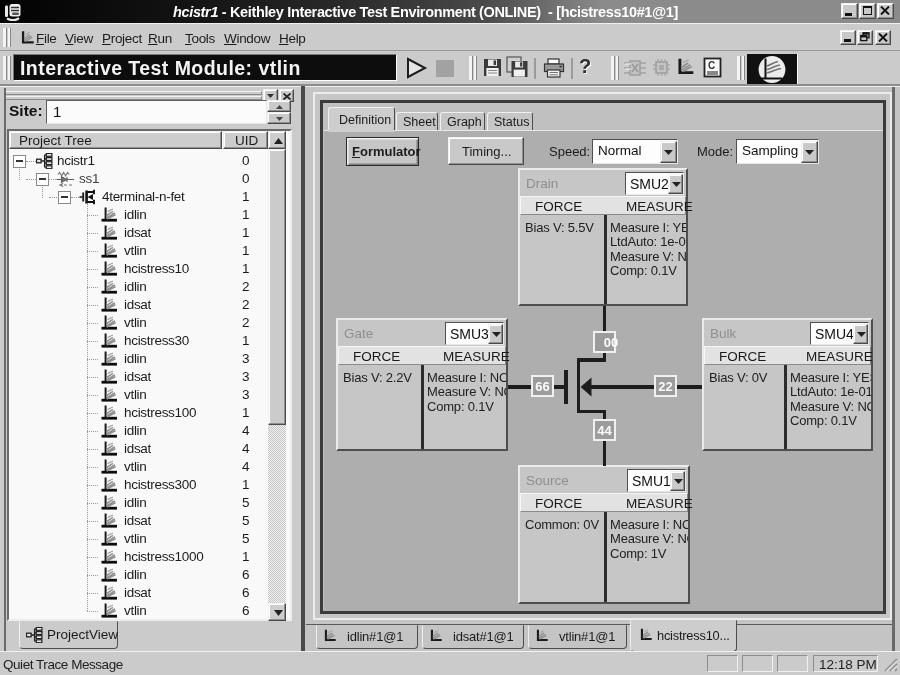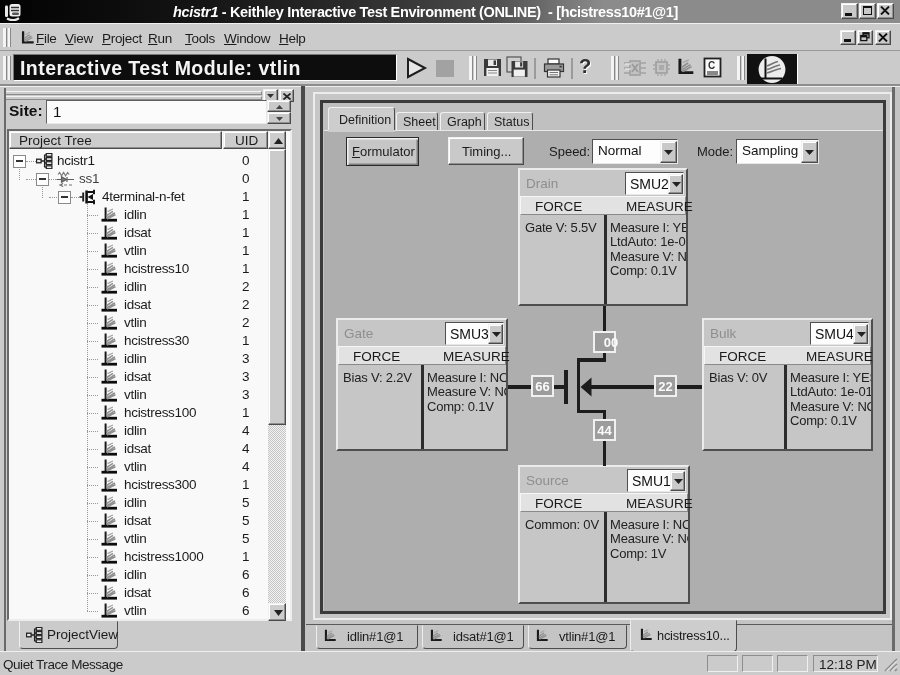--- a/index.html
+++ b/index.html
@@ -448,21 +448,21 @@
 <div class="tx" style="left:339px;top:113px;font-size:12.5px;color:#1c1c1c;">Definition</div>
 <div class="a" style="left:396px;top:112px;width:42px;height:19px;background:#c6c6c6;border:1.5px solid;border-color:#f0f0f0 #4d4d4d #c6c6c6 #f0f0f0;border-radius:3px 3px 0 0;"></div>
 <div class="tx" style="left:403px;top:115px;font-size:12.5px;color:#1c1c1c;">Sheet</div>
 <div class="a" style="left:440px;top:112px;width:45px;height:19px;background:#c6c6c6;border:1.5px solid;border-color:#f0f0f0 #4d4d4d #c6c6c6 #f0f0f0;border-radius:3px 3px 0 0;"></div>
 <div class="tx" style="left:447px;top:115px;font-size:12.5px;color:#1c1c1c;">Graph</div>
 <div class="a" style="left:487px;top:112px;width:46px;height:19px;background:#c6c6c6;border:1.5px solid;border-color:#f0f0f0 #4d4d4d #c6c6c6 #f0f0f0;border-radius:3px 3px 0 0;"></div>
 <div class="tx" style="left:494px;top:115px;font-size:12.5px;color:#1c1c1c;">Status</div>
 <div class="a" style="left:324px;top:129.5px;width:559px;height:481px;background:#aeaeae;border-top:1.5px solid #e8e8e8;"></div>
 <div class="a" style="left:328px;top:129.5px;width:67px;height:2.5px;background:#cdcdcd;"></div>
 <div class="a" style="left:346px;top:137px;width:73px;height:29px;background:#c6c6c6;border:1px solid #2a2a2a;box-shadow:inset 1.5px 1.5px 0 #f0f0f0, inset -1.5px -1.5px 0 #7e7e7e;"></div>
-<div class="tx" style="left:352px;top:144px;font-size:13px;color:#1c1c1c;"><u>F</u>ormulator</div>
+<div class="tx" style="left:352px;top:144px;font-size:13px;color:#1c1c1c;font-weight:bold;"><u>F</u>ormulator</div>
 <div class="a btn" style="left:448px;top:137px;width:76px;height:28px;"></div>
 <div class="tx" style="left:462px;top:144px;font-size:13px;color:#1c1c1c;">Timing...</div>
 <div class="tx" style="left:549px;top:144px;font-size:13px;color:#1c1c1c;">Speed:</div>
 <div class="a" style="left:592px;top:139px;width:86px;height:25px;background:#fdfdfd;border:1.5px solid;border-color:#4f4f4f #e8e8e8 #e8e8e8 #4f4f4f;"></div>
 <div class="tx" style="left:598px;top:143px;font-size:13.5px;color:#111;">Normal</div>
 <div class="a btn" style="left:659.5px;top:140.5px;width:17px;height:22px;">
     <svg class="a" style="left:3.5px;top:8.5px" width="9" height="5" viewBox="0 0 9 5">
       <path d="M0 0h9L4.5 5z" fill="#222"></path>
     </svg>
   </div>
@@ -480,21 +480,21 @@
 <div class="tx" style="left:630px;top:175.5px;font-size:14px;color:#111;">SMU2</div>
 <div class="a btn" style="left:667.5px;top:173.5px;width:15px;height:20px;">
     <svg class="a" style="left:3px;top:7.5px" width="9" height="5" viewBox="0 0 9 5">
       <path d="M0 0h9L4.5 5z" fill="#222"></path>
     </svg>
   </div>
 <div class="a" style="left:520px;top:196px;width:166px;height:19px;background:#e2e2e2;border:1px solid;border-color:#f6f6f6 #8a8a8a #8a8a8a #f6f6f6;"></div>
 <div class="tx" style="left:535px;top:199px;font-size:13.5px;color:#1a1a1a;">FORCE</div>
 <div class="tx" style="left:626px;top:199px;font-size:13.5px;color:#1a1a1a;">MEASURE</div>
 <div class="a" style="left:604px;top:215px;width:3.2px;height:89px;background:#2c2c2c;"></div>
-<div class="tx" style="left:525px;top:220.0px;font-size:13px;color:#222;letter-spacing:-0.2px;">Gate V: 5.5V</div>
+<div class="tx" style="left:525px;top:220.0px;font-size:13px;color:#222;letter-spacing:-0.2px;">Bias V: 5.5V</div>
 <div class="tx" style="left:610px;top:220.0px;width:76px;overflow:hidden;font-size:13px;color:#222;letter-spacing:-0.2px;white-space:nowrap;">Measure I: YES</div>
 <div class="tx" style="left:610px;top:234.4px;width:76px;overflow:hidden;font-size:13px;color:#222;letter-spacing:-0.2px;white-space:nowrap;">LtdAuto: 1e-01</div>
 <div class="tx" style="left:610px;top:248.8px;width:76px;overflow:hidden;font-size:13px;color:#222;letter-spacing:-0.2px;white-space:nowrap;">Measure V: NO</div>
 <div class="tx" style="left:610px;top:263.2px;width:76px;overflow:hidden;font-size:13px;color:#222;letter-spacing:-0.2px;white-space:nowrap;">Comp: 0.1V</div>
 <div class="a" style="left:336px;top:318px;width:172px;height:133px;background:#c6c6c6;border:2px solid;border-color:#ebebeb #4e4e4e #4e4e4e #ebebeb;overflow:hidden;"></div>
 <div class="tx" style="left:344px;top:326px;font-size:13.5px;color:#8e8e8e;">Gate</div>
 <div class="a" style="left:445px;top:322px;width:59px;height:23px;background:#fdfdfd;border:1.5px solid;border-color:#4f4f4f #e8e8e8 #e8e8e8 #4f4f4f;"></div>
 <div class="tx" style="left:450px;top:325.5px;font-size:14px;color:#111;">SMU3</div>
 <div class="a btn" style="left:487.5px;top:323.5px;width:15px;height:20px;">
     <svg class="a" style="left:3px;top:7.5px" width="9" height="5" viewBox="0 0 9 5">

